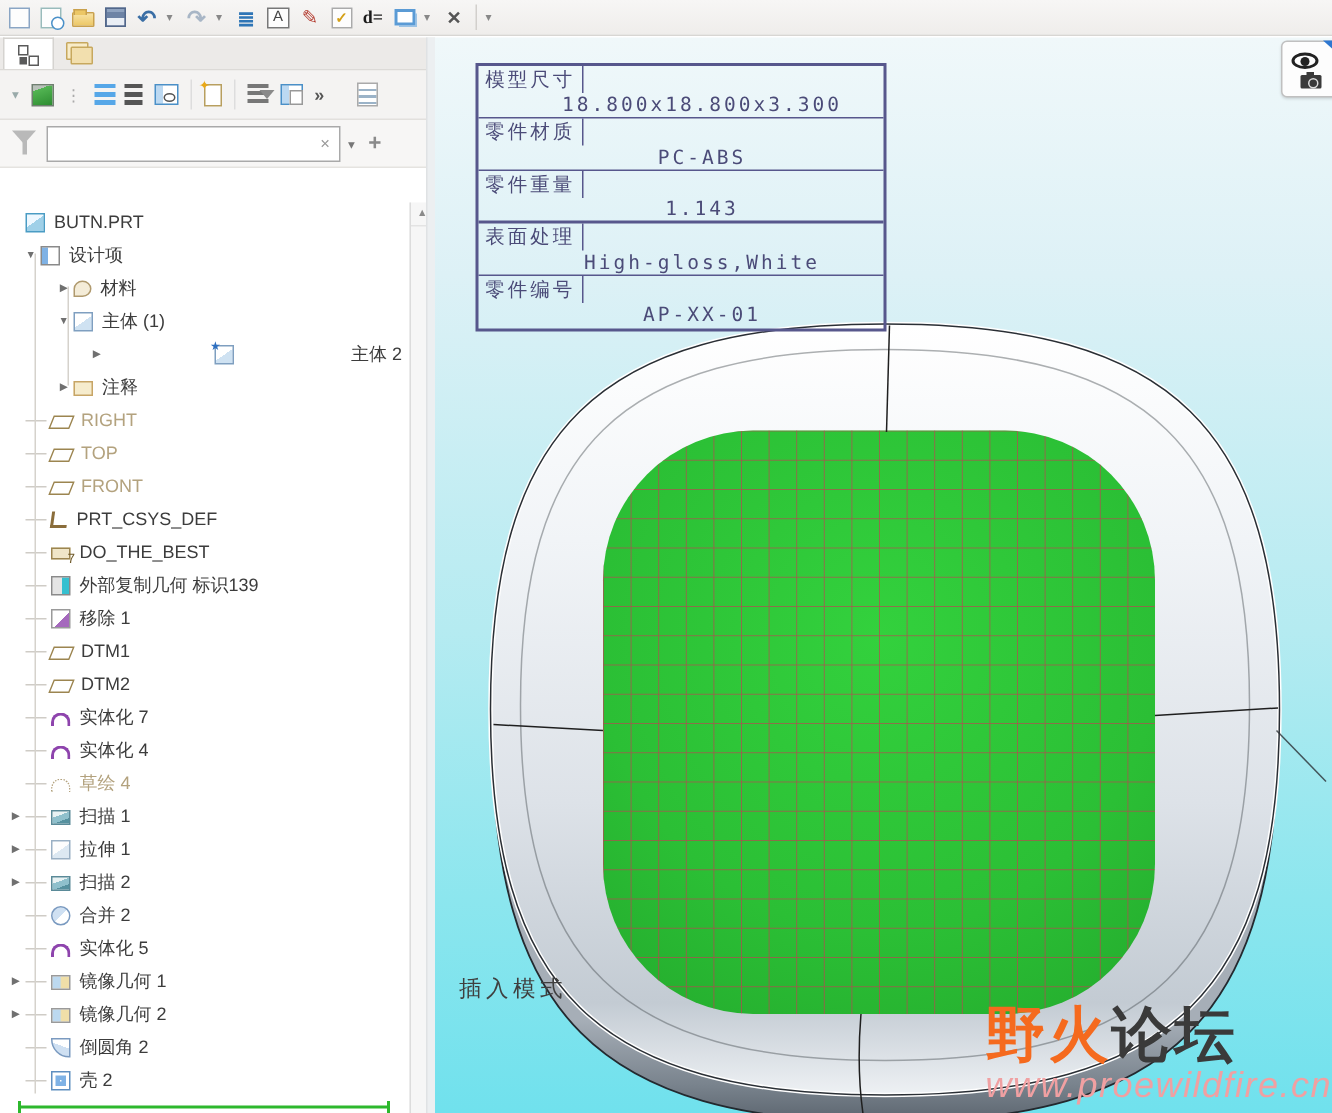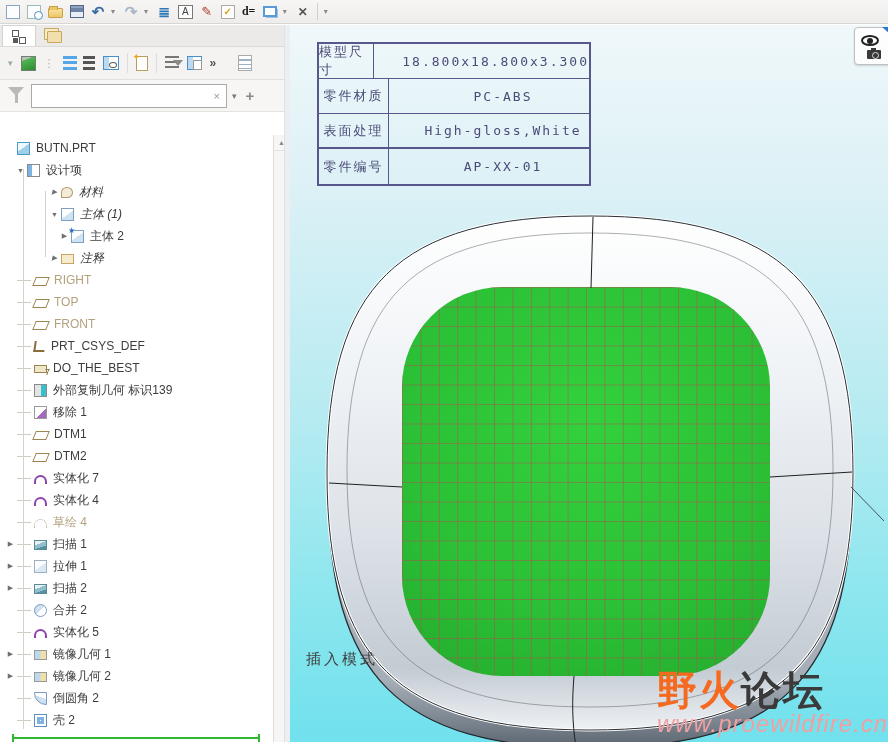--- a/index.html
+++ b/index.html
@@ -76,21 +76,21 @@
 
   
   .tree { position:absolute; left:0; top:88px; width:268px; bottom:0; padding-top:24px; background:#fff; }
   .vline { position:absolute; width:1px; background:#d5d2cc; }
   .trow { display:flex; align-items:center; height:22px; white-space:nowrap; cursor:default; }
   .exp { width:13px; font-size:7px; color:#707070; text-align:center; flex:none; }
   .tick { width:14px; flex:none; border-top:1px solid #cfccc6; margin-right:3px; }
   .ticon { width:13px; height:13px; flex:none; margin-right:6px; position:relative; display:inline-block; }
   .tlabel { font-size:12px; color:#3c3c3c; }
   .muted .tlabel { color:#b3a27e;text-align:right; }
-  .pad0 { padding-left:4px; } .pad1 { padding-left:14px; } .pad2 { padding-left:48px;font-style:italic; } .pad3 { padding-left:58px; } .padf { padding-left:4px; }
+  .pad0 { padding-left:4px; } .pad1 { padding-left:14px; } .pad2 { padding-left:36px; } .pad3 { padding-left:58px;justify-content:space-between; } .padf { padding-left:4px; }
 
   .i-prt  { background:linear-gradient(145deg,#eef8ff 45%,#9fd0e8 45%); border:1px solid #4a9cc4; }
   .i-design { background:linear-gradient(90deg,#7fb2e5 4px,#fff 4px); border:1px solid #8a8a8a; }
   .i-material { border:1px solid #b09a6e; border-radius:50% 50% 50% 0; background:#f4ecd8; width:12px; height:11px; }
   .i-body { background:linear-gradient(145deg,#ffffff 50%,#cfe2f2 50%); border:1px solid #7f9fc0; }
   .i-bodystar { background:linear-gradient(145deg,#ffffff 50%,#cfe2f2 50%); border:1px solid #7f9fc0; }
   .i-bodystar::after { content:"★"; position:absolute; left:-4px; top:-5px; font-size:8px; color:#2d6fc0; }
   .i-annot { background:#f6eccd; border:1px solid #c7a566; height:10px; margin-top:2px; }
   .i-datum { width:14px; height:9px; border:1px solid #9c8550; transform:skewX(-22deg); margin-top:2px; background:transparent; }
   .i-csys { border-left:2px solid #8a6d3b; border-bottom:2px solid #8a6d3b; width:11px; height:11px; transform:skewX(-8deg); }
@@ -113,21 +113,21 @@
 
   .scroll { position:absolute; right:0; top:110px; bottom:0; width:17px; background:#f6f6f6; border-left:1px solid #dcdcdc; border-right:1px solid #dcdcdc; }
   .scroll .up { height:16px; border-bottom:1px solid #e3e3e3; color:#8a8a8a; font-size:7px; text-align:center; line-height:16px; }
 
   
   .viewport { position:absolute; left:290px; top:25px; width:598px; height:717px; overflow:hidden;
     background:linear-gradient(180deg,#f0f8fa 0%,#ddf1f6 22%,#b5ebf1 55%,#8ce6ee 80%,#70e1ed 100%); }
   .viewport svg { position:absolute; left:0; top:0; }
 
   .infotable { position:absolute; left:27px; top:17px; width:274px; border:2px solid #57578c; background:transparent; color:#4b4b78; }
-  .infotable .row { display:flex; height:35px; border-bottom:1px solid #57578c; }
+  .infotable .row { display:flex; height:35px; border-bottom:1px solid #57578c;flex-direction:column; }
   .infotable .row:nth-child(3) { border-bottom:2px solid #57578c; }
   .infotable .row:last-child { border-bottom:none; }
   .infotable .lab { width:70px; border-right:1px solid #57578c; display:flex; align-items:center; justify-content:center;
     font-size:13px; letter-spacing:2px; }
   .infotable .val { flex:1; display:flex; align-items:center; justify-content:center;
     font-family:"DejaVu Sans Mono",monospace; font-size:13px; letter-spacing:2px;margin-left:28px; }
 
   .insertmode { position:absolute; left:16px; top:625px; font-size:15px; letter-spacing:3px; color:#3f3f3f; }
 
   .minibar { position:absolute; right:-16px; top:2px; width:50px; height:38px; background:#fdfdfd;
@@ -423,20 +423,24 @@
     <div class="infotable">
       <div class="row">
         <div class="lab">模型尺寸</div>
         <div class="val">18.800x18.800x3.300</div>
       </div>
       <div class="row">
         <div class="lab">零件材质</div>
         <div class="val">PC-ABS</div>
       </div>
       <div class="row">
+        <div class="lab">零件重量</div>
+        <div class="val">1.143</div>
+      </div>
+      <div class="row">
         <div class="lab">表面处理</div>
         <div class="val">High-gloss,White</div>
       </div>
       <div class="row">
         <div class="lab">零件编号</div>
         <div class="val">AP-XX-01</div>
       </div>
     </div>
 
     <div class="insertmode">插入模式</div>

